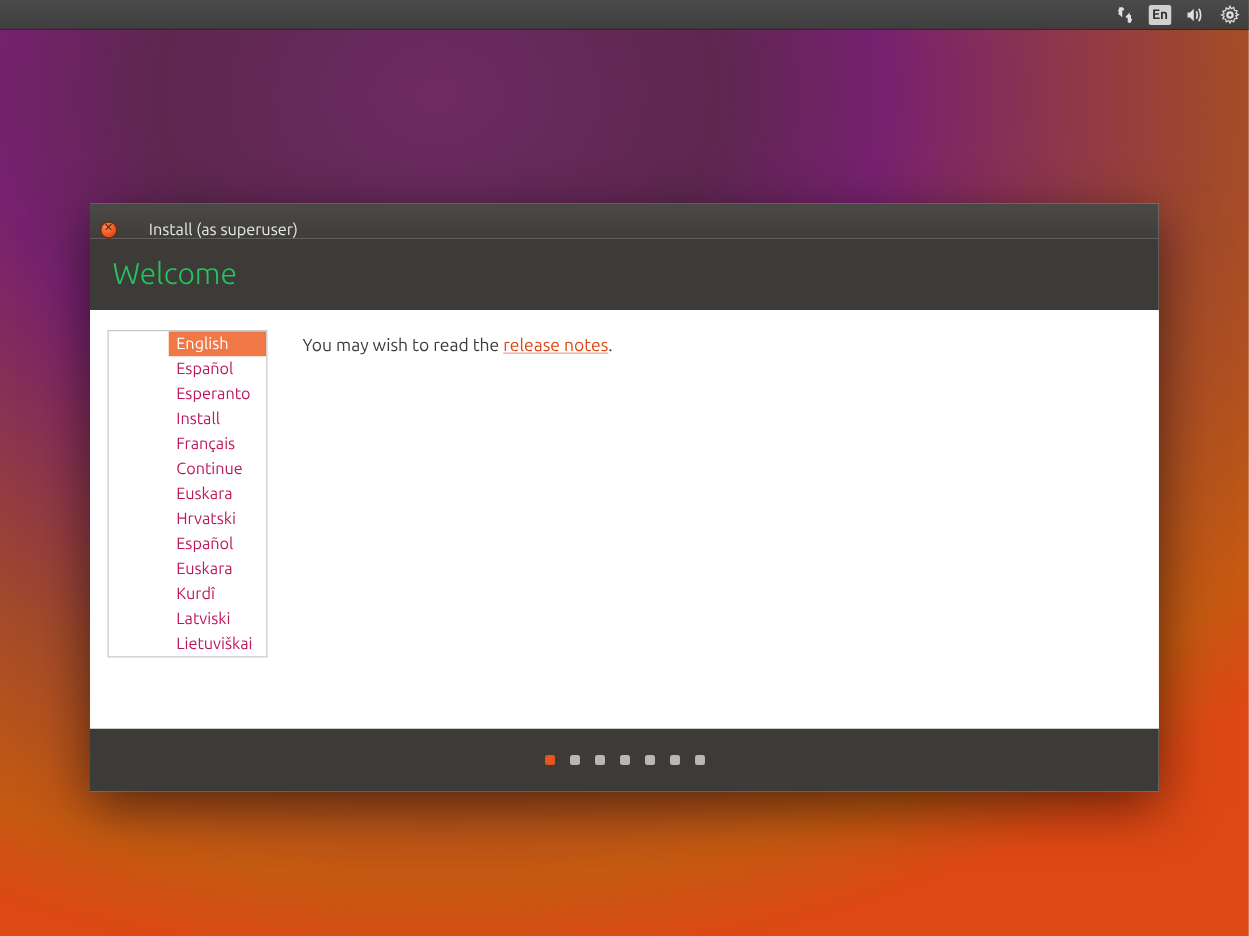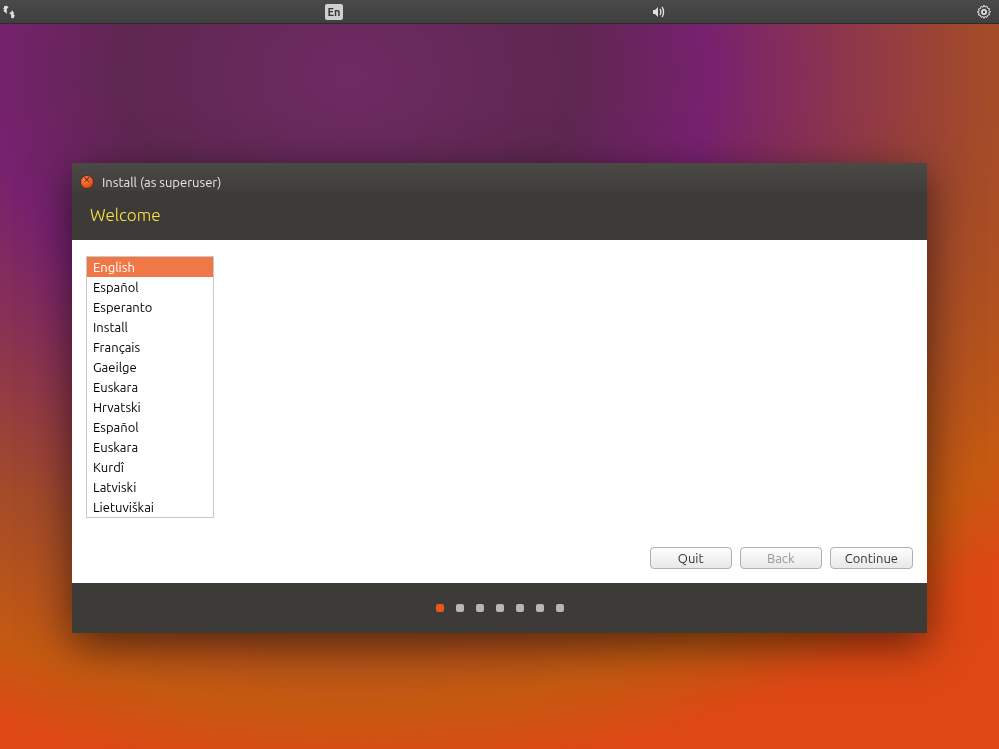--- a/index.html
+++ b/index.html
@@ -13,21 +13,21 @@
     }
     .menubar {
       position: absolute;
       top: 0;
       left: 0;
       right: 0;
       height: 24px;
       background: linear-gradient(#4a4a4a, #3f3f3f);
       border-bottom: 1px solid #2b2b2b;
       display: flex;
-      justify-content: space-between;
+      justify-content: flex-end;
       align-items: center;
       padding-right: 6px;
       gap: 10px;
       color: #e0e0e0;
     }
     .menubar .icon, .menubar .icon-box {
       display: inline-flex;
       align-items: center;
       justify-content: center;
       width: 18px;
@@ -53,23 +53,23 @@
       height: 470px;
       background: #f7f7f7;
       box-shadow: 0 12px 40px rgba(0,0,0,0.55);
       display: flex;
       flex-direction: column;
     }
     .titlebar {
       height: 28px;
       background: linear-gradient(#4b4945, #403e3a);
       display: flex;
-      align-items: flex-start;
-      padding: 12px 8px;
-      gap: 8px;
+      align-items: flex-end;
+      padding: 0 8px;
+      gap: 25px;
       font-size: 13px;
       color: #e7e7e7;
     }
     .close-btn {
       width: 14px;
       height: 14px;
       border-radius: 50%;
       background: radial-gradient(circle at 35% 30%, #ff8a5a, #e95420 60%, #a63d14);
       border: 1px solid #6b2a10;
       position: relative;
@@ -78,43 +78,44 @@
     .close-btn::before {
       content: "✕";
       position: absolute;
       top: -1px;
       left: 2px;
       font-size: 9px;
       color: #5a1f0a;
     }
     .header {
       background: #3c3b37;
-      color: #fde047;
+      color: #22c55e;
       padding: 14px 18px 16px;
-      font-size: 17px;
+      font-size: 24px;
       font-weight: 300;
     }
     .content {
       flex: 1;
       background: #fff;
       display: flex;
       gap: 28px;
       padding: 16px 18px 10px 14px;
     }
     .lang-list {
       width: 128px;
       border: 1px solid #c8c8c8;
       overflow: hidden;
       background: #fff;
       align-self: flex-start;
+      padding-left: 48px;
     }
     .lang-item {
       font-size: 13px;
       padding: 1px 6px;
-      color: #000000;
+      color: #be185d;
       cursor: pointer;
       line-height: 18px;
     }
     .lang-item.selected {
       background: #f07746;
       color: #fff;
     }
     .main-text {
       font-size: 14px;
       color: #3c3c3c;
@@ -195,34 +196,32 @@
     <span>Install (as superuser)</span>
   </div>
   <div class="header">Welcome</div>
   <div class="content">
     <div class="lang-list" id="lang-list">
         <div class="lang-item selected">English</div>
         <div class="lang-item">Español</div>
         <div class="lang-item">Esperanto</div>
         <div class="lang-item">Install</div>
         <div class="lang-item">Français</div>
-        <div class="lang-item">Gaeilge</div>
+        <div class="lang-item">Continue</div>
         <div class="lang-item">Euskara</div>
         <div class="lang-item">Hrvatski</div>
         <div class="lang-item">Español</div>
         <div class="lang-item">Euskara</div>
         <div class="lang-item">Kurdî</div>
         <div class="lang-item">Latviski</div>
         <div class="lang-item">Lietuviškai</div>
       </div>
-  </div>
-  <div class="button-row">
-    <div class="btn">Quit</div>
-    <div class="btn disabled">Back</div>
-    <div class="btn">Continue</div>
+    <div class="main-text">
+      <span>You may wish to read the </span><a href="#">release notes</a><span>.</span>
+    </div>
   </div>
   <div class="footer" id="footer-dots">
       <div class="dot active"></div>
       <div class="dot"></div>
       <div class="dot"></div>
       <div class="dot"></div>
       <div class="dot"></div>
       <div class="dot"></div>
       <div class="dot"></div>
     </div>

